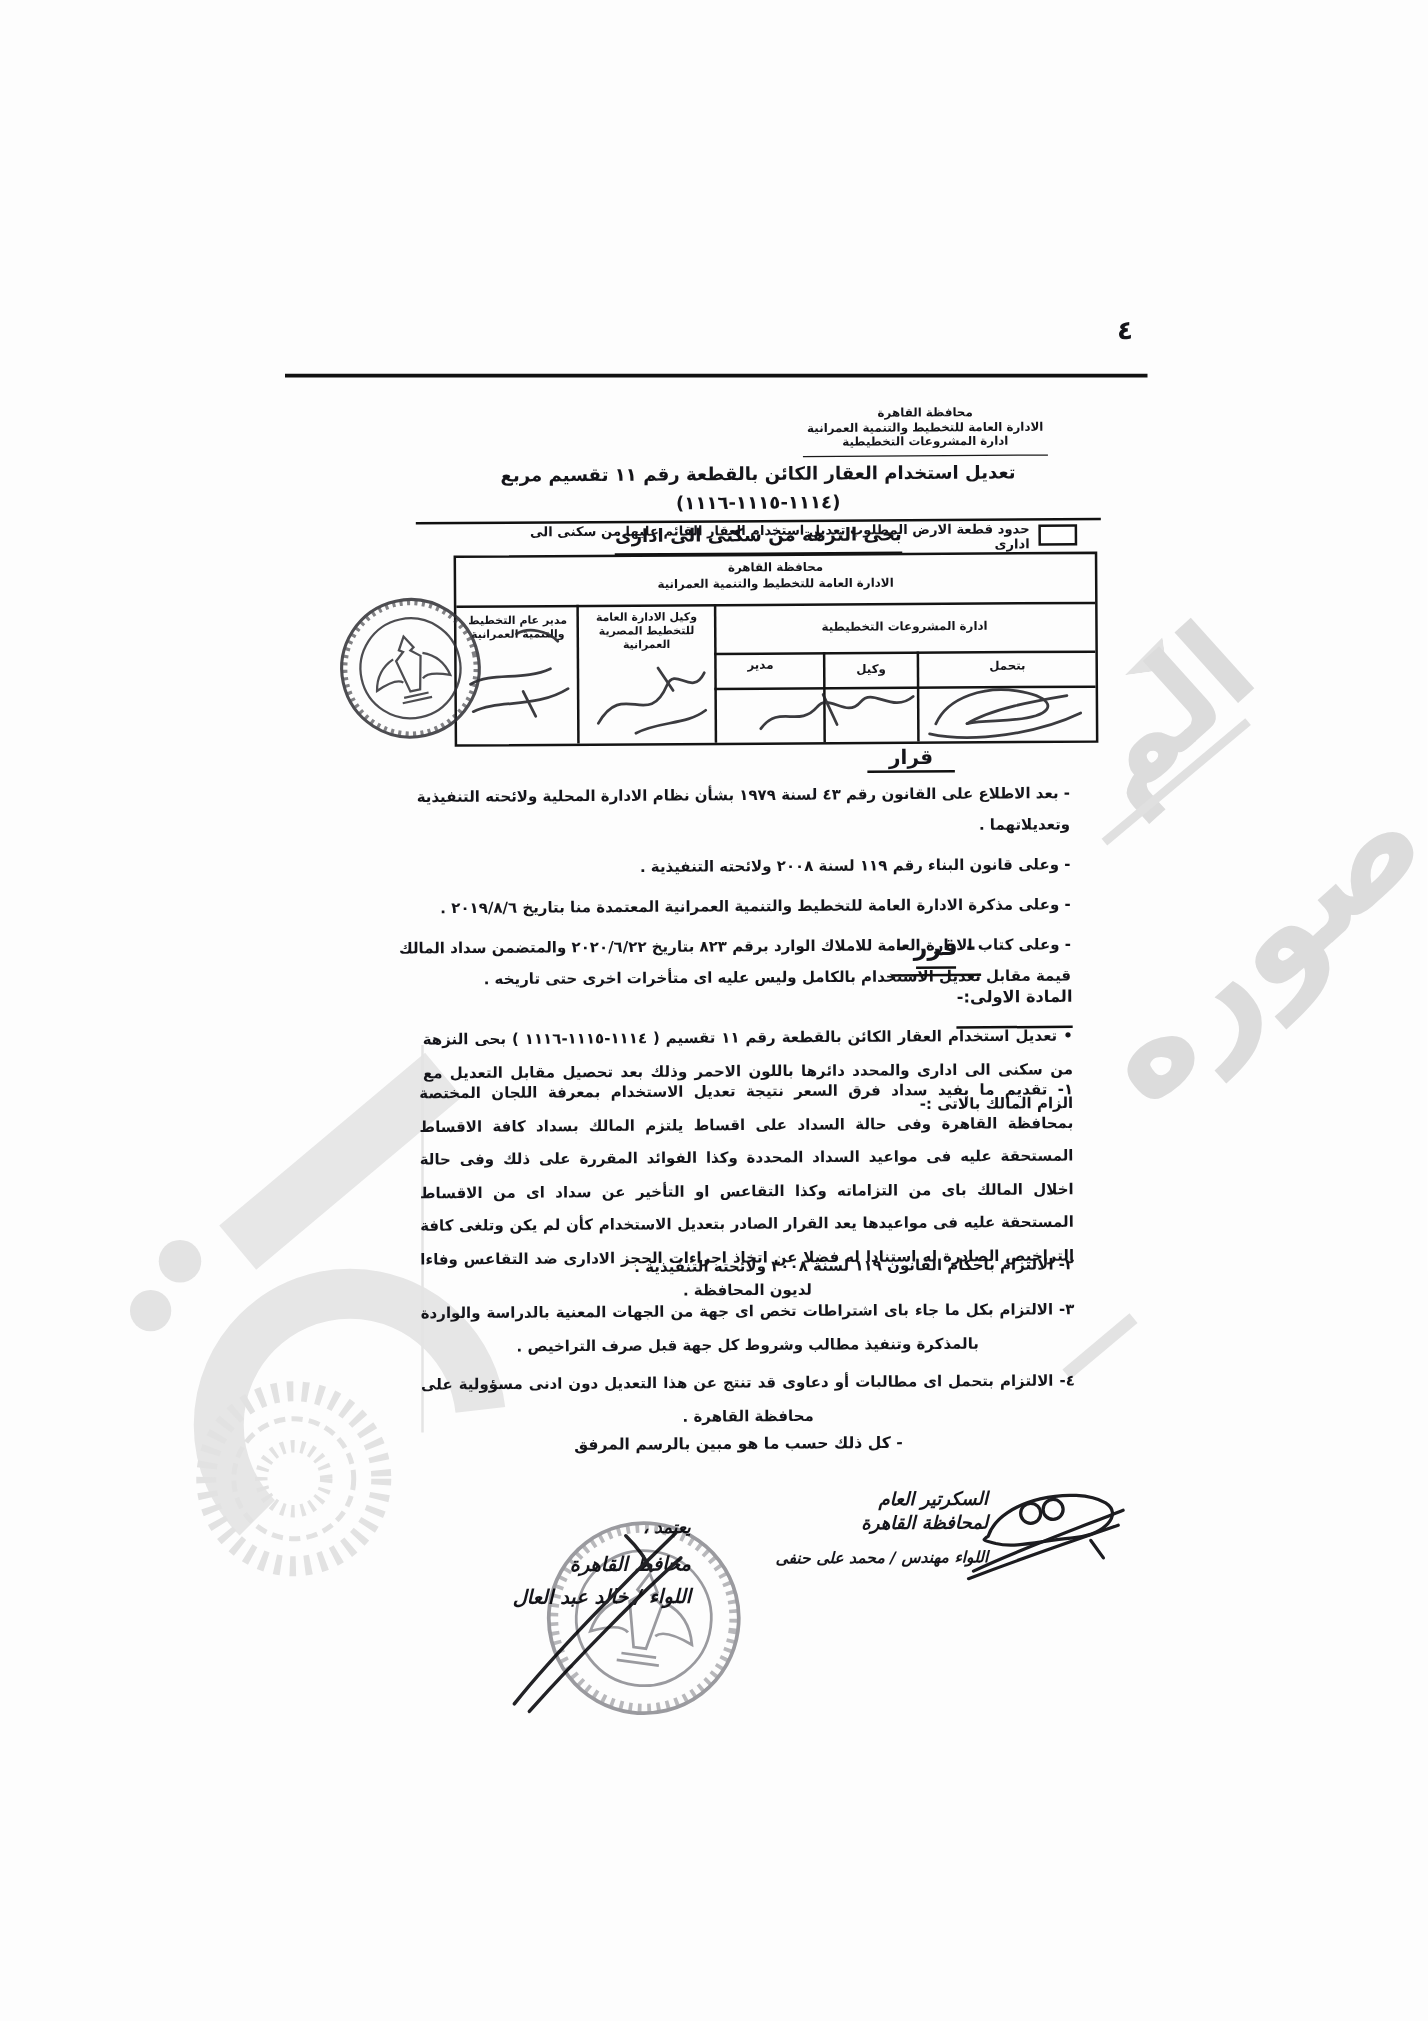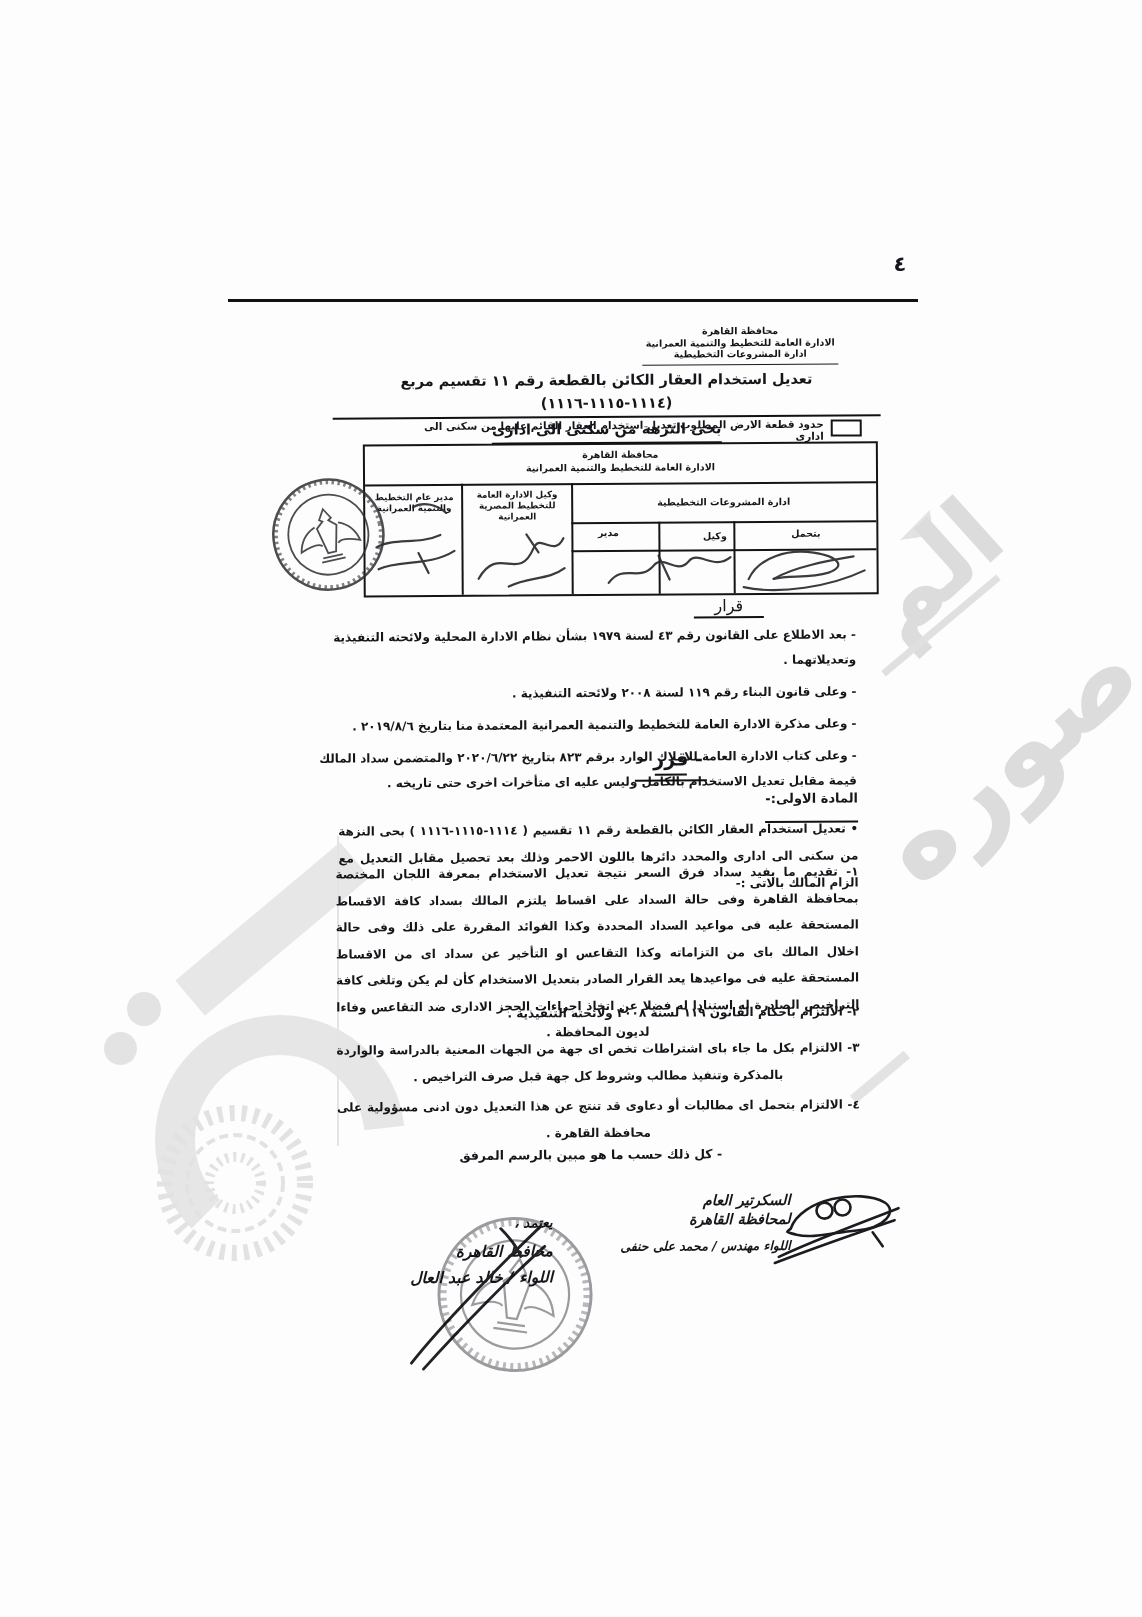--- a/index.html
+++ b/index.html
@@ -30,25 +30,25 @@
   .doc-title{left:335px;top:369px;width:548px;text-align:center;font-size:14.5px;font-weight:bold;line-height:23px;}
   .doc-title .u{display:inline-block;border-bottom:2px solid #111;padding-bottom:1px;}
 
   .legend-box{left:833px;top:421px;width:27px;height:13px;border:2px solid #141414;background:#fff;}
   .legend-text{right:316px;top:419px;width:420px;text-align:right;font-size:10.5px;font-weight:bold;}
 
   
   .tbl-line{background:#141414;position:absolute;}
   .tbl-cell{position:absolute;text-align:center;font-weight:bold;color:#15151a;}
 
-  .dec-heading{left:695px;top:597px;width:70px;text-align:center;font-size:16px;font-weight:normal;
+  .dec-heading{left:695px;top:597px;width:70px;text-align:center;font-size:16px;font-weight:bold;
                border-bottom:2px solid #111;padding-bottom:1px;}
   .preamble{left:300px;top:624px;width:557px;font-size:12px;font-weight:bold;text-align:right;line-height:25px;}
   .preamble .pre-item{margin-bottom:7px;}
-  .decree{left:635px;top:748px;width:150px;text-align:left;font-size:19px;font-weight:bold;}
+  .decree{left:635px;top:748px;width:150px;text-align:right;font-size:19px;font-weight:bold;}
   .decree .dw{display:inline-block;border-bottom:2.5px solid #111;padding:0 4px 4px 4px;}
   .decree .dw::after{content:"";display:block;height:2px;background:#111;margin:4px 16px 0 16px;}
   .art-heading{right:284px;top:792px;font-size:13px;font-weight:bold;border-bottom:2px solid #111;padding-bottom:15px;}
   .art-bullet{left:338px;top:817px;width:520px;font-size:12px;font-weight:bold;line-height:27px;
               text-align:justify;text-align-last:right;}
   .clause{left:335px;width:523px;font-size:12px;font-weight:bold;line-height:26.5px;}
   .just{text-align:justify;text-align-last:center;}
   .c1{top:860px;} .c2{top:1000px;text-align:right;} .c3{top:1036px;} .c4{top:1093px;}
   .closing{right:422px;top:1147px;font-size:12.5px;font-weight:bold;}
 
@@ -120,21 +120,21 @@
       <div class="tbl-cell" style="left:0;top:3px;width:511px;font-size:9.5px;line-height:13px;">
         <div>محافظة القاهرة</div>
         <div>الادارة العامة للتخطيط والتنمية العمرانية</div>
       </div>
 
       <div class="tbl-cell" style="left:206px;top:52px;width:305px;font-size:9.5px;">ادارة المشروعات التخطيطية</div>
       <div class="tbl-cell" style="left:98px;top:44px;width:108px;font-size:8.8px;line-height:11px;">وكيل الادارة العامة للتخطيط المصرية العمرانية</div>
       <div class="tbl-cell" style="left:2px;top:46px;width:94px;font-size:8.8px;line-height:11px;">مدير عام التخطيط والتنمية العمرانية</div>
 
       <div class="tbl-cell" style="left:206px;top:82px;width:74px;font-size:9.5px;">مدير</div>
-      <div class="tbl-cell" style="left:295px;top:86px;width:73px;font-size:9.5px;margin-left:18px;">وكيل</div>
+      <div class="tbl-cell" style="left:295px;top:86px;width:73px;font-size:9.5px;">وكيل</div>
       <div class="tbl-cell" style="left:370px;top:84px;width:141px;font-size:9.5px;">بتحمل</div>
     </div>
 
     <svg class="abs overlay" style="left:360px;top:488px;" width="520" height="112" viewBox="0 0 520 112">
       <g fill="none" stroke="#26262b" stroke-width="2.2" stroke-linecap="round" opacity="0.9">
 
         <path d="M390,92 C400,70 430,62 455,66 C480,70 488,80 470,86 C450,92 430,88 415,92"></path>
         <path d="M415,92 C435,80 470,74 495,70"></path>
         <path d="M385,100 C420,108 472,100 506,84"></path>
 

